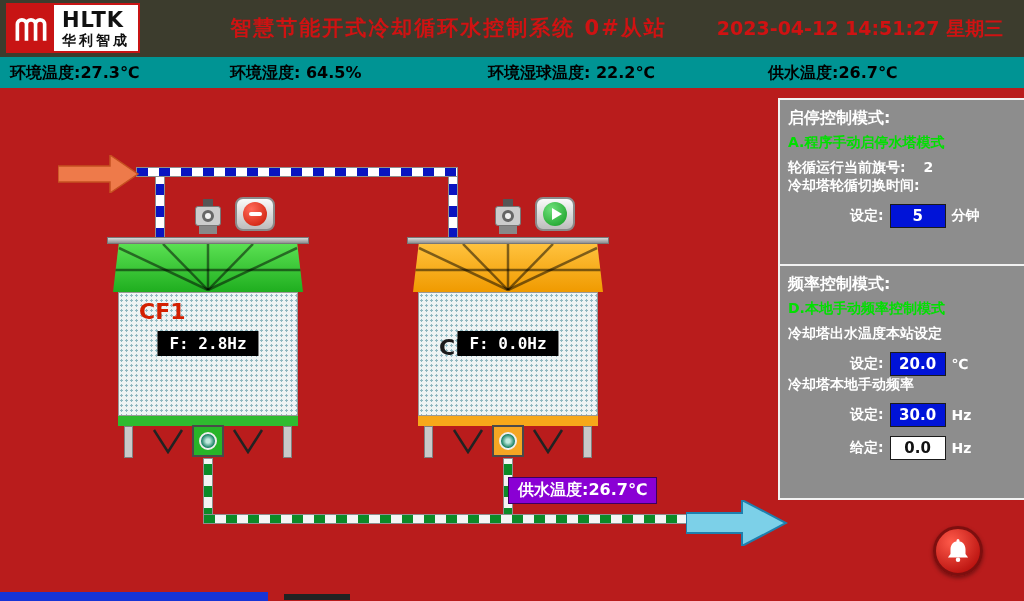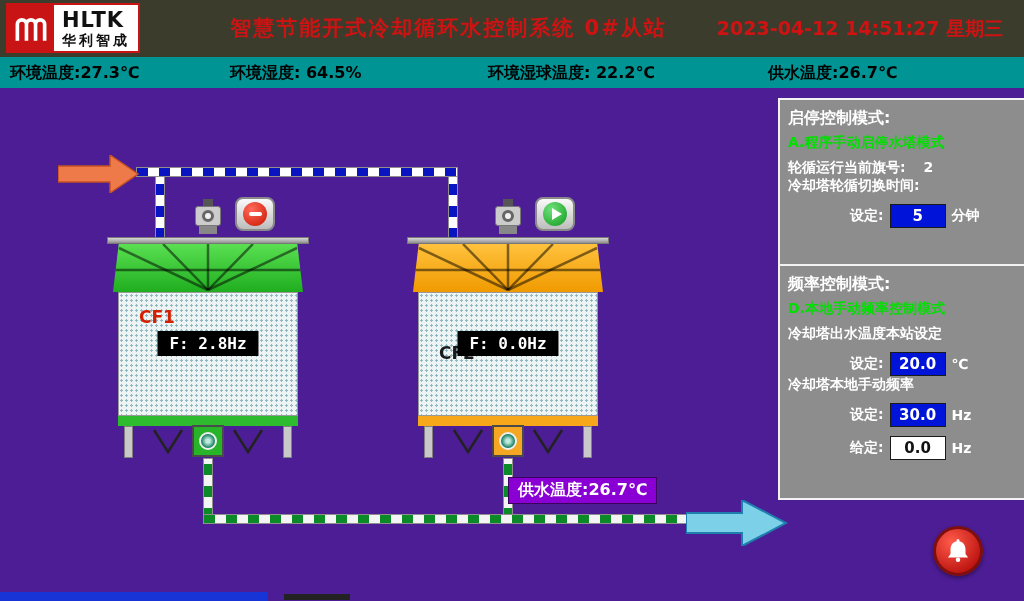--- a/index.html
+++ b/index.html
@@ -1,18 +1,18 @@
 <!DOCTYPE html>
 <html><head>
 <meta charset="utf-8">
 <style>
   * { margin:0; padding:0; box-sizing:border-box; }
   html,body { width:1024px; height:601px; background:#555; }
   .screen { position:relative; width:1024px; height:601px; overflow:hidden;
-            background:#4c1d95; font-family:"DejaVu Sans", sans-serif; }
+            background:#b91c1c; font-family:"DejaVu Sans", sans-serif; }
 
   
   .hdr { position:absolute; left:0; top:0; width:1024px; height:57px; background:#3c3c2d; }
   .logo { position:absolute; left:6px; top:3px; height:50px; display:flex; background:#fff; border:2px solid #c81414; }
   .logo-mark { width:46px; background:#c81414; display:flex; align-items:center; justify-content:center; }
   .logo-texts { display:flex; flex-direction:column; justify-content:center; padding:0 8px; line-height:1.15; }
   .logo-l1 { font-weight:bold; font-size:21px; color:#111; letter-spacing:1px; }
   .logo-l2 { font-weight:bold; font-size:14px; color:#111; letter-spacing:3px; }
   .hdr-title { position:absolute; left:196px; top:0; width:505px; height:57px; line-height:57px; text-align:center;
                color:#cf1212; font-size:21px; font-weight:bold; letter-spacing:2px; white-space:nowrap; }
@@ -64,21 +64,21 @@
               border-bottom:6px solid transparent; margin-left:3px; }
   .lid  { position:absolute; left:-6px; top:40px; width:202px; height:7px;
           background:linear-gradient(#d8d8d8,#909090); border:1px solid #777; }
   .band { position:absolute; left:0; top:47px; width:190px; height:48px;
           clip-path:polygon(3% 0,97% 0,100% 100%,0 100%); }
   .t1 .band { background:linear-gradient(#5ae052,#1fae1f); }
   .t2 .band { background:linear-gradient(#ffc23e,#f09a00); }
   .tank { position:absolute; left:5px; top:95px; width:180px; height:124px; border:1px solid #999;
           background-color:#eef4f4; background-image:radial-gradient(#8fb8c0 1px, transparent 1.3px);
           background-size:5px 5px; }
-  .tname { position:absolute; left:20px; top:14px; font-weight:bold; font-size:17px; }
+  .tname { position:absolute; left:20px; top:6px; font-weight:bold; font-size:22px; }
   .t1 .tname { color:#d42000; } .t2 .tname { color:#1a1a1a;margin-top:36px; }
   .freq { position:absolute; left:50%; transform:translateX(-50%); top:38px; background:#000; color:#fff;
           font-family:"DejaVu Sans Mono", monospace; font-weight:bold; font-size:16px;
           padding:3px 12px; white-space:nowrap; }
   .strip { position:absolute; left:5px; top:219px; width:180px; height:10px; }
   .t1 .strip { background:#2fbb2f; } .t2 .strip { background:#f7a81a; }
   .base-area { position:absolute; left:5px; top:229px; width:180px; height:34px; }
   .leg { position:absolute; top:0; width:9px; height:32px; background:#c9c9c9; border:1px solid #808080; }
   .leg.l { left:6px; } .leg.r { right:6px; }
   .vees { position:absolute; left:34px; top:2px; }

